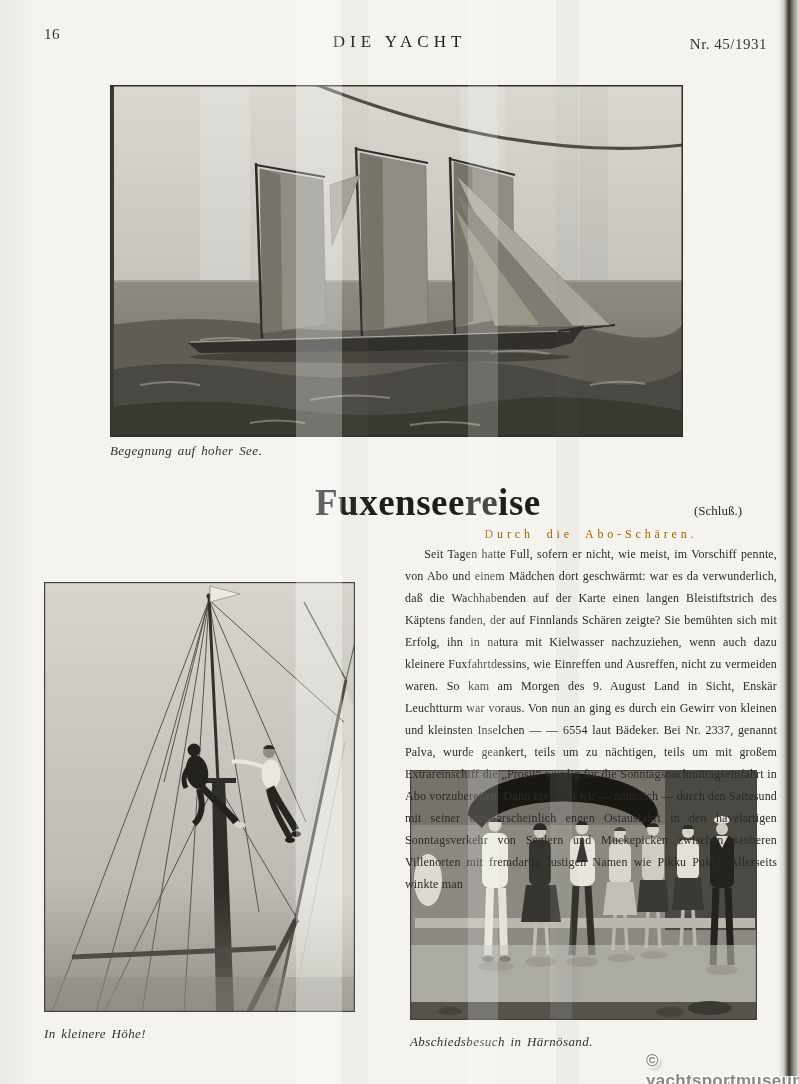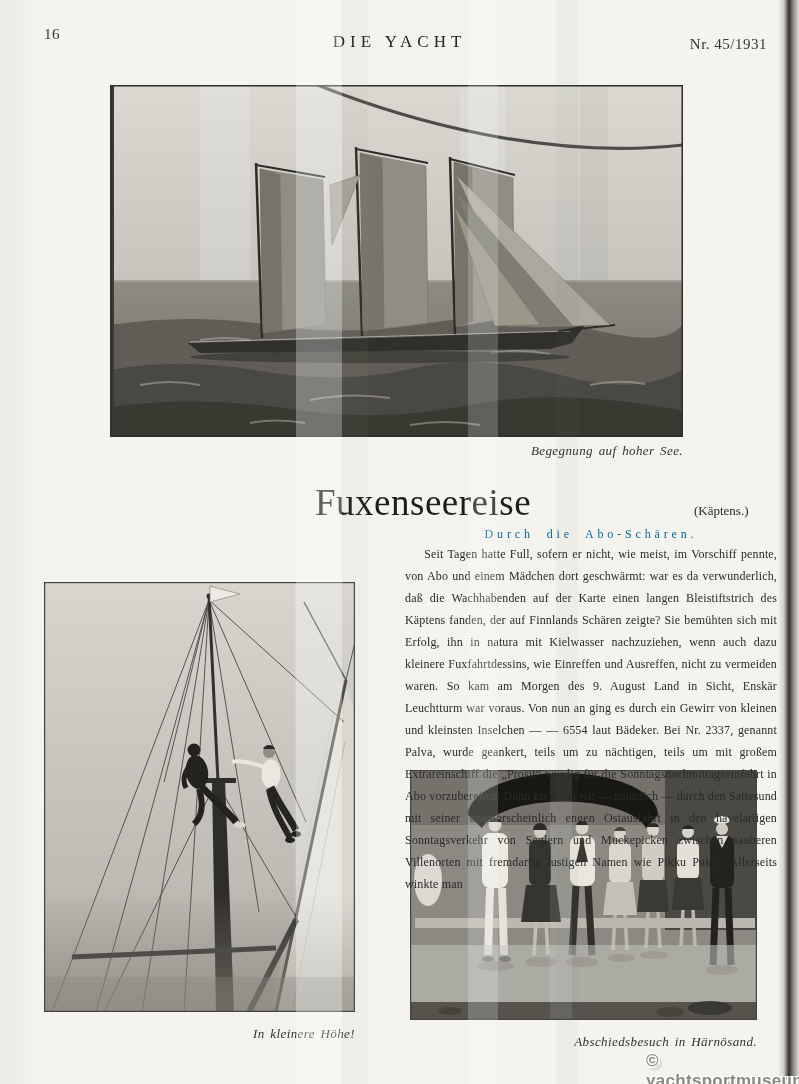--- a/index.html
+++ b/index.html
@@ -23,31 +23,31 @@
   .pageno{position:absolute;left:44px;top:26px;font-size:15px;letter-spacing:.5px;color:#35342f;}
   .journal{position:absolute;left:0;right:0;top:32px;text-align:center;
     font-size:17px;letter-spacing:5px;color:#23221e;}
   .issue{position:absolute;right:32px;top:36px;font-size:15px;letter-spacing:.5px;color:#35342f;}
   
   figure{margin:0;padding:0;position:absolute;z-index:3;}
   .photo svg{display:block;}
   .top-photo{left:110px;top:85px;}
   .left-photo{left:44px;top:582px;}
   .right-photo{left:410px;top:770px;}
-  .caption{position:absolute;text-align:right;font-style:italic;font-size:13px;
+  .caption{position:absolute;text-align:left;font-style:italic;font-size:13px;
     color:#33322e;letter-spacing:.4px;word-spacing:2px;z-index:4;}
   .cap-top{left:110px;width:573px;top:443px;}
   .cap-left{left:44px;width:311px;top:1026px;}
   .cap-right{left:410px;width:347px;top:1034px;}
   
-  .title{position:absolute;left:315px;top:481px;margin:0;font-size:37px;font-weight:normal;
+  .title{position:absolute;left:315px;top:481px;margin:0;font-size:37px;font-weight:bold;
     letter-spacing:.5px;color:#1e1d1a;z-index:4;}
   .title-suffix{position:absolute;left:694px;top:503px;font-size:13px;color:#2b2a27;z-index:4;}
   .section-heading{position:absolute;left:405px;width:372px;top:527px;text-align:center;
-    font-size:12px;letter-spacing:.32em;word-spacing:6px;color:#0369a1;z-index:4;}
+    font-size:12px;letter-spacing:.32em;word-spacing:6px;color:#a16207;z-index:4;}
   .body-text{position:absolute;left:405px;top:543px;width:372px;margin:0;
     font-size:12px;line-height:22px;text-align:justify;text-indent:1.6em;
     letter-spacing:.15px;color:#2b2a27;z-index:4;}
   
   .watermark{position:absolute;left:646px;top:1051px;z-index:11;
     font-family:"Liberation Sans", sans-serif;font-weight:bold;font-size:17px;
     letter-spacing:.3px;color:#8a8880;
     text-shadow:-1.5px -1.5px 0 #fdfdfa, 1.5px -1.5px 0 #fdfdfa,
       -1.5px 1.5px 0 #fdfdfa, 1.5px 1.5px 0 #fdfdfa, 2.5px 3px 3px rgba(55,53,45,.55);}
 </style>
@@ -128,21 +128,21 @@
         </g>
       </g>
       <path d="M195,-5 C300,38 440,75 573,60" stroke="#4e4c46" stroke-width="3.2" fill="none"></path>
       <rect x="0" y="0" width="4" height="352" fill="#3c3a35"></rect>
       <rect x=".75" y=".75" width="571.5" height="350.5" fill="none" stroke="#2f2e2a" stroke-width="1.5"></rect>
     </svg>
   </figure>
   <div class="caption cap-top">Begegnung auf hoher See.</div>
 
   <h1 class="title">Fuxenseereise</h1>
-  <div class="title-suffix">(Käptens.)</div>
+  <div class="title-suffix">(Schluß.)</div>
   <div class="section-heading">Durch die Abo-Schären.</div>
   <p class="body-text">Seit Tagen hatte Full, sofern er nicht, wie meist, im Vorschiff pennte, von Abo und einem Mädchen dort geschwärmt: war es da verwunderlich, daß die Wachhabenden auf der Karte einen langen Bleistiftstrich des Käptens fanden, der auf Finnlands Schären zeigte? Sie bemühten sich mit Erfolg, ihn in natura mit Kielwasser nachzuziehen, wenn auch dazu kleinere Fuxfahrtdessins, wie Einreffen und Ausreffen, nicht zu vermeiden waren. So kam am Morgen des 9. August Land in Sicht, Enskär Leuchtturm war voraus. Von nun an ging es durch ein Gewirr von kleinen und kleinsten Inselchen — — 6554 laut Bädeker. Bei Nr. 2337, genannt Palva, wurde geankert, teils um zu nächtigen, teils um mit großem Extrareinschiff die „Prosit“ würdig für die Sonntagsnachmittagseinfahrt in Abo vorzubereiten. Dann kreuzten wir — natürlich — durch den Sattesund mit seiner unwahrscheinlich engen Ostausfahrt in den havelartigen Sonntagsverkehr von Seglern und Muckepicken zwischen sauberen Villenorten mit fremdartig lustigen Namen wie Pikku Pukki. Allerseits winkte man</p>
 
   <figure class="photo left-photo">
     <svg width="311" height="430" viewBox="0 0 311 430">
       <defs>
         <linearGradient id="haze" x1="0" y1="0" x2="0" y2="1">
           <stop offset="0" stop-color="#d7d5ce"></stop>
             <stop offset=".7" stop-color="#bdbbb4"></stop>
           <stop offset="1" stop-color="#a09e97"></stop>

